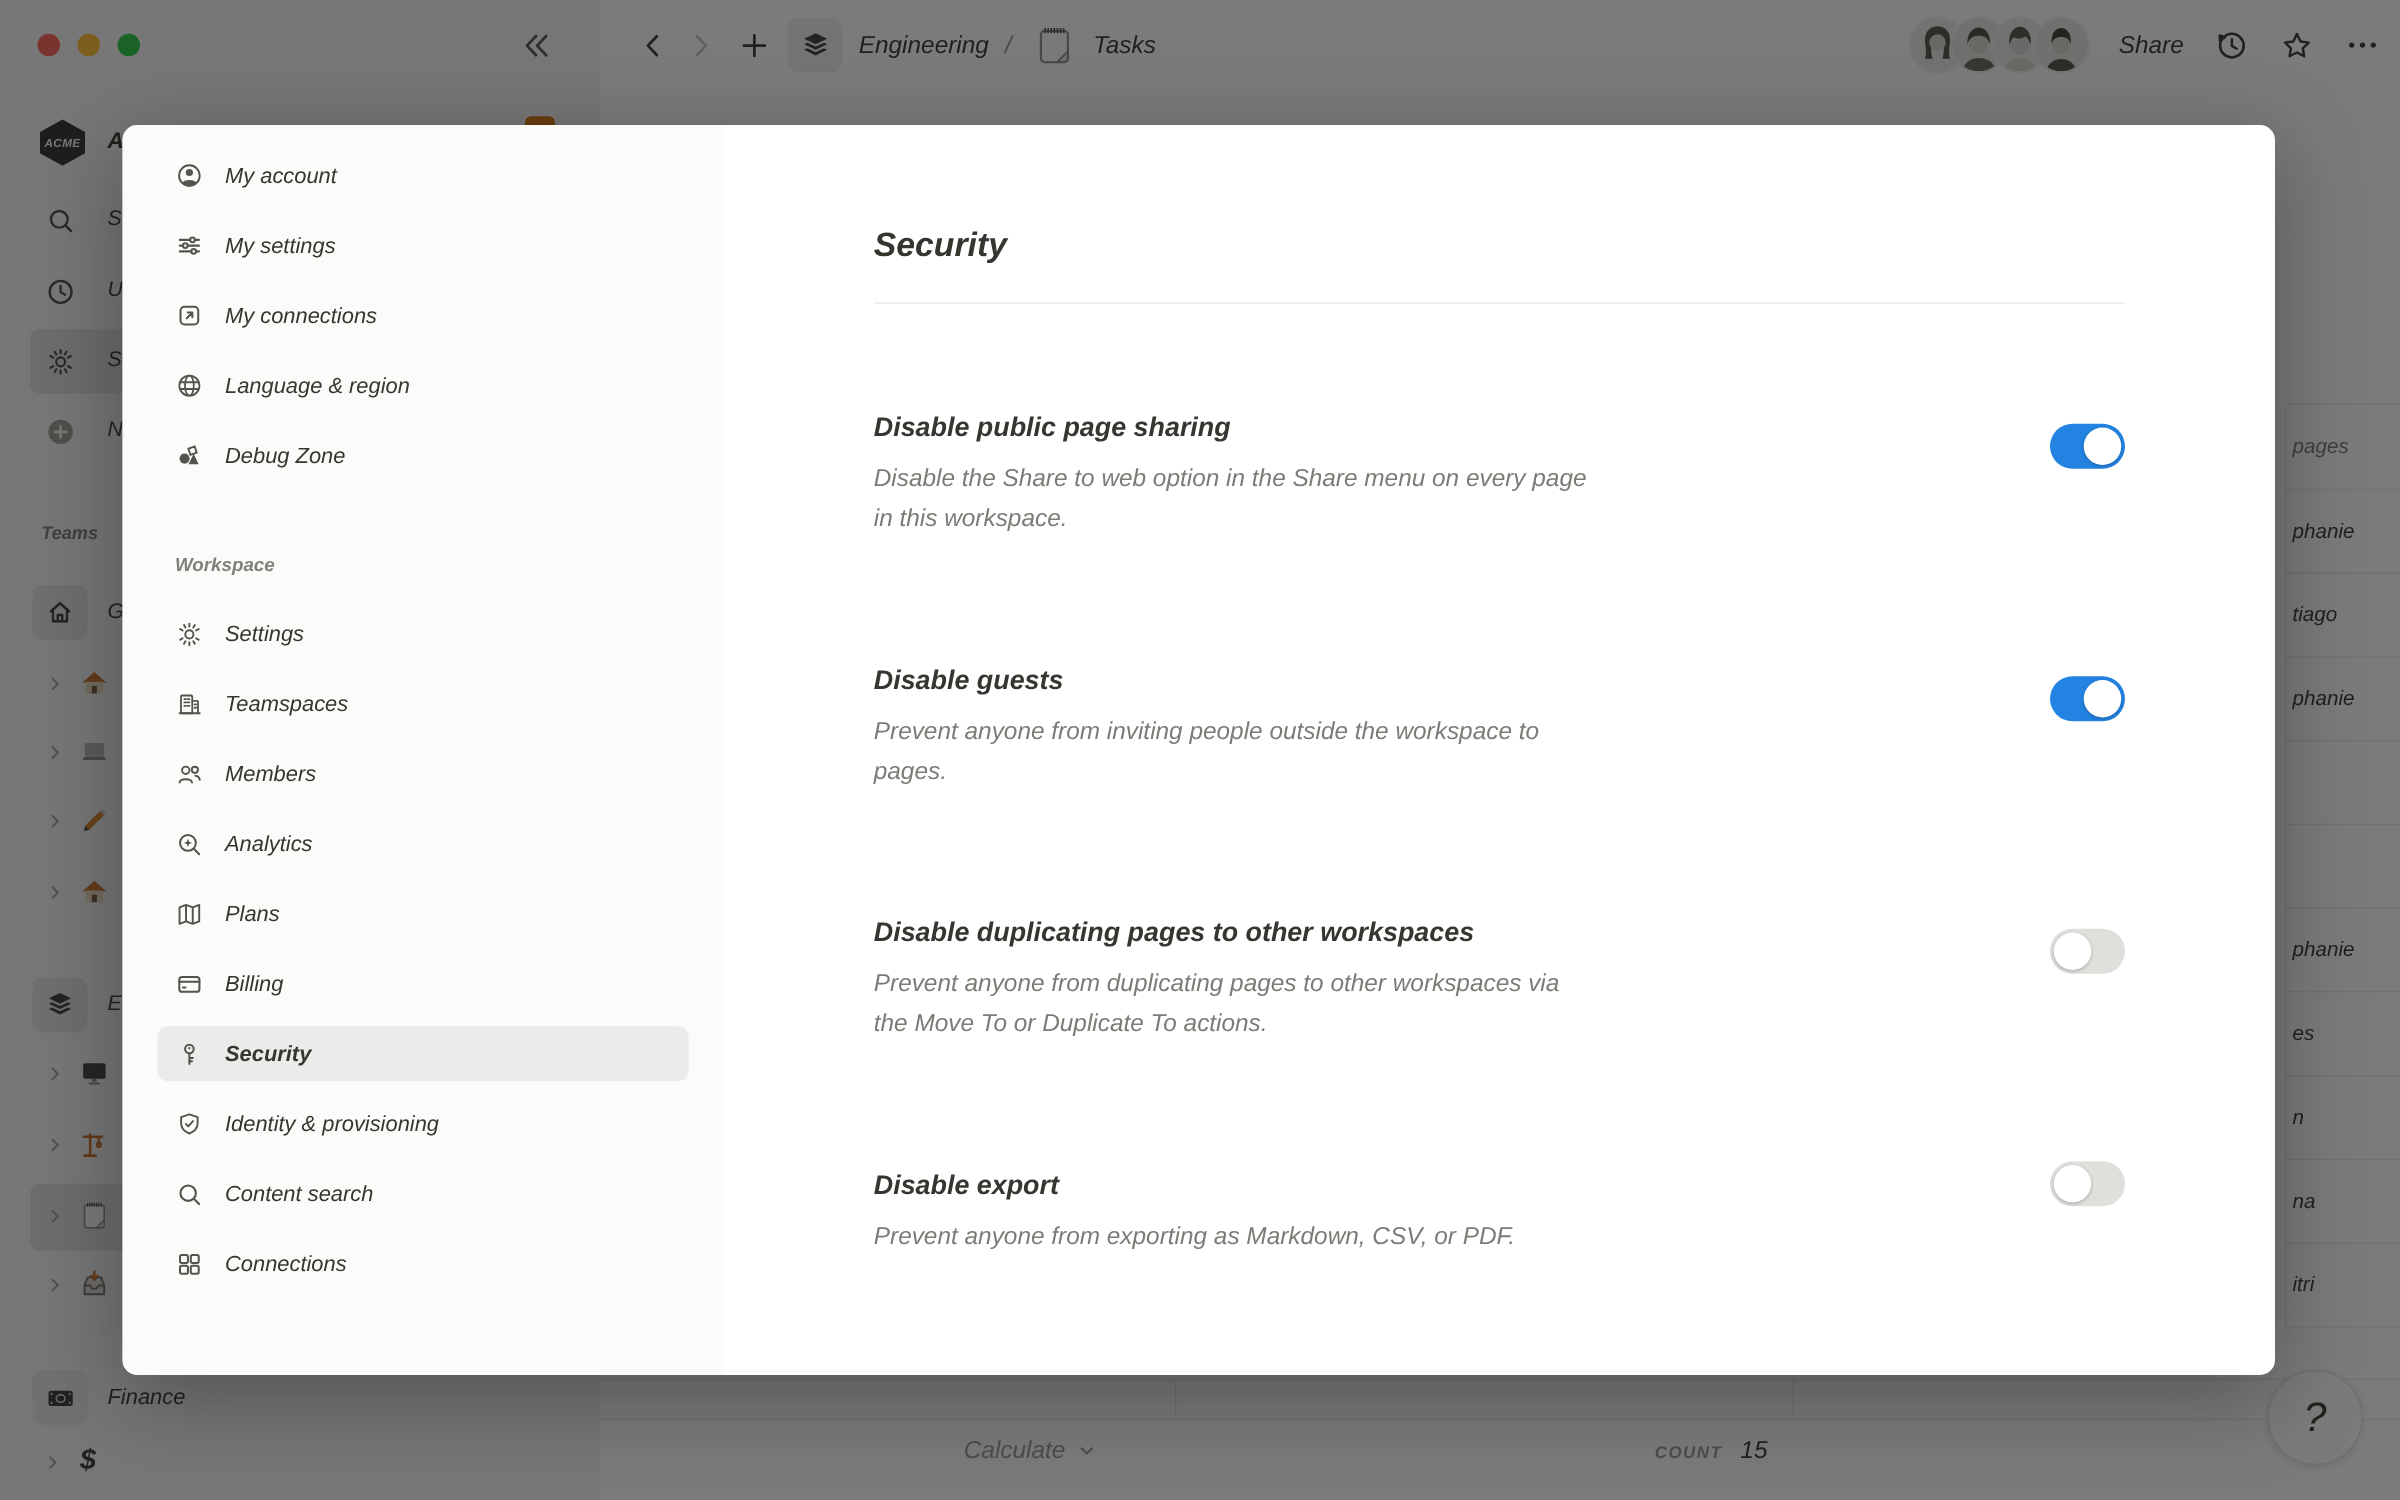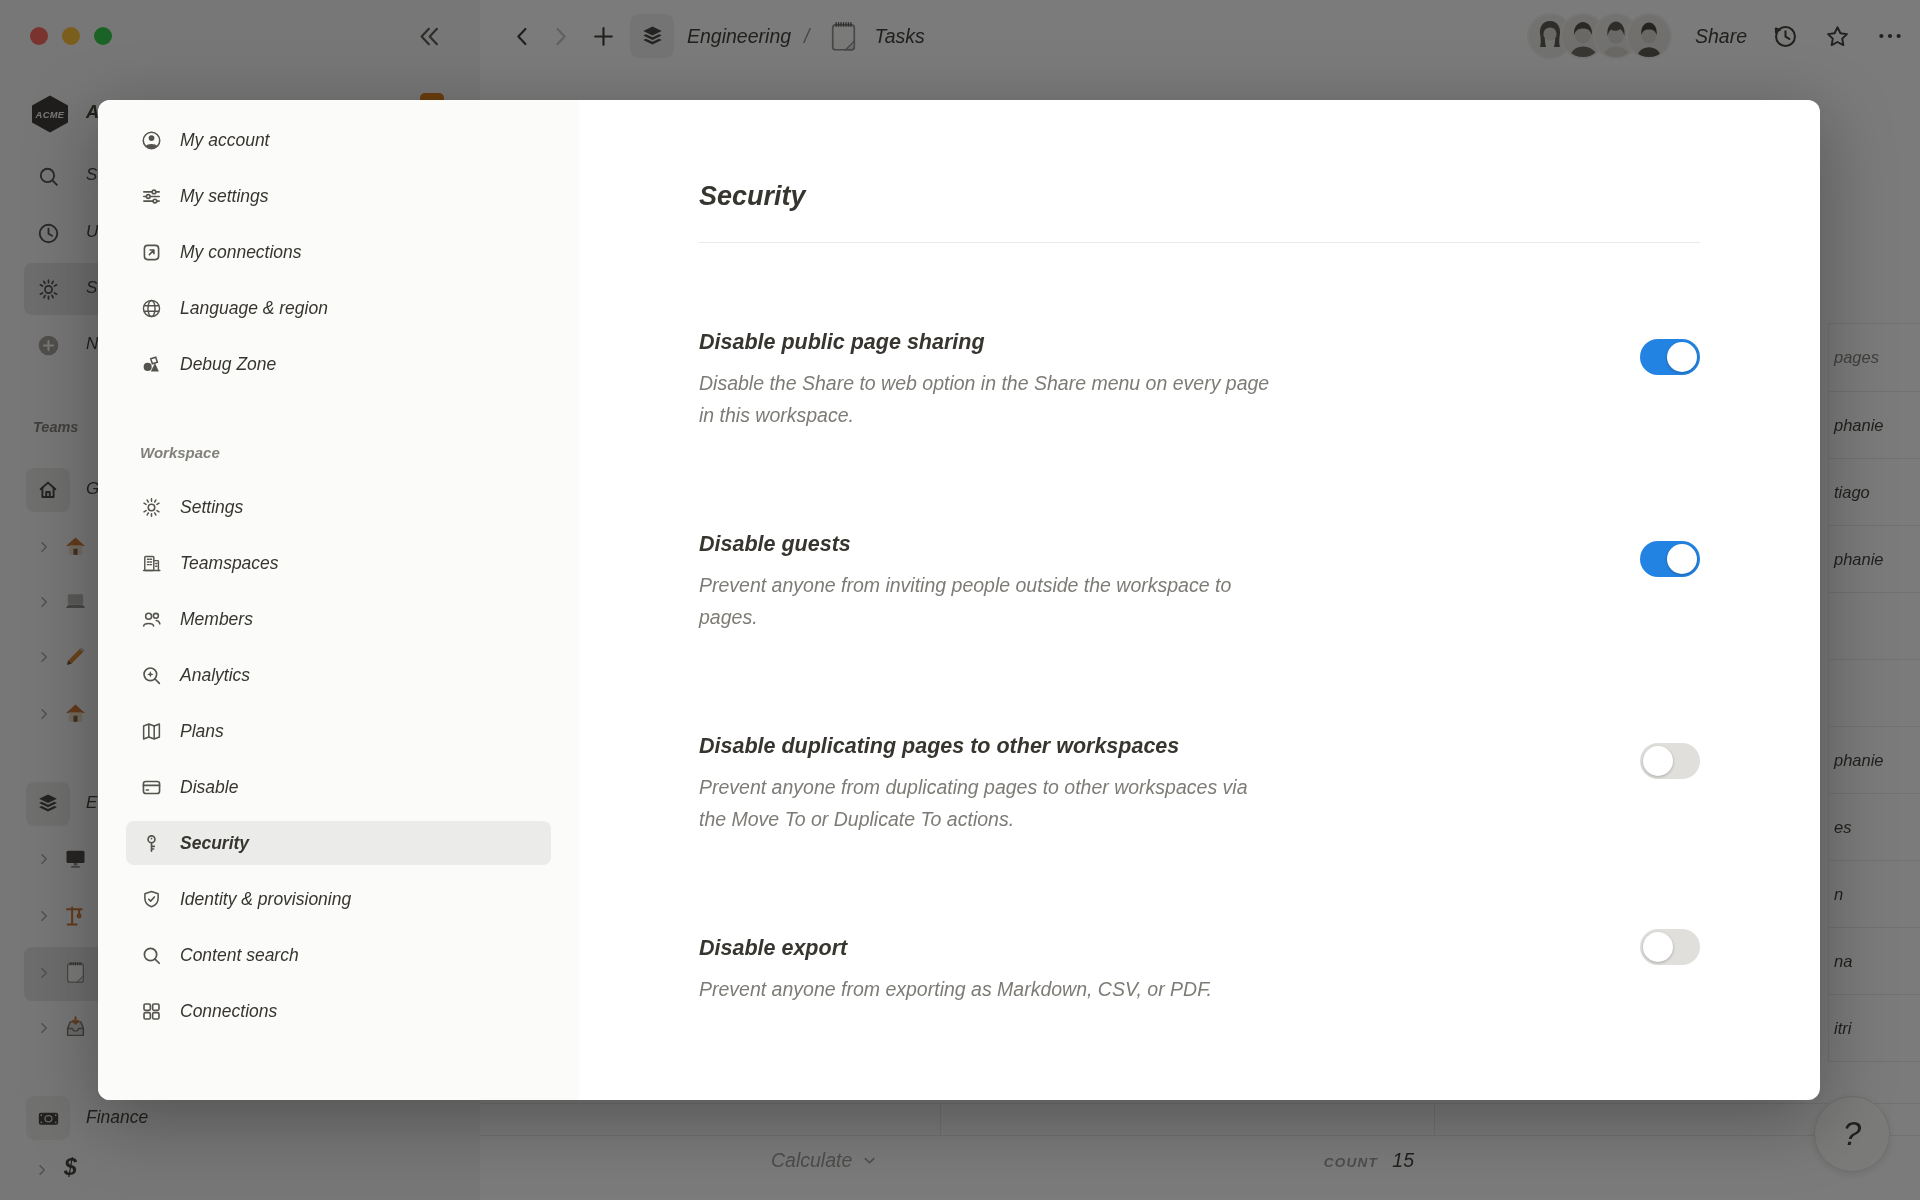--- a/index.html
+++ b/index.html
@@ -485,21 +485,21 @@
             <path d="M9.2 4.1v13.7M14.8 6.2v13.7"></path>
           </svg>
         <span>Plans</span>
       </div>
       <div class="m-item">
         <svg viewBox="0 0 24 24" fill="none" stroke="currentColor" stroke-width="1.7" stroke-linecap="round">
             <rect x="3.6" y="5.8" width="16.8" height="12.4" rx="2.4"></rect>
             <path d="M3.6 9.8h16.8"></path>
             <path d="M6.6 14.6h2.2"></path>
           </svg>
-        <span>Disable</span>
+        <span>Billing</span>
       </div>
       <div class="m-item active">
         <svg viewBox="0 0 24 24" fill="none" stroke="currentColor" stroke-width="1.7" stroke-linecap="round">
             <circle cx="12" cy="7.6" r="3.6"></circle>
             <circle cx="12" cy="6.8" r="0.9" fill="currentColor" stroke="none"></circle>
             <path d="M12 11.2V20M12 15h2.9M12 17.8h2.2"></path>
           </svg>
         <span>Security</span>
       </div>
       <div class="m-item">

